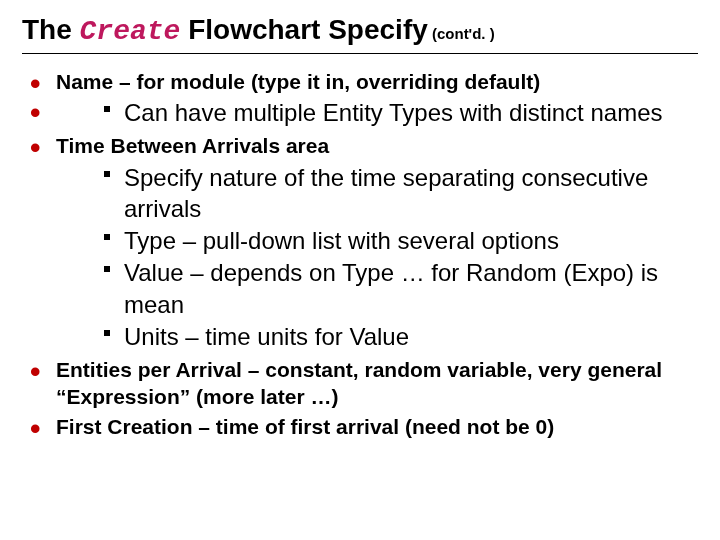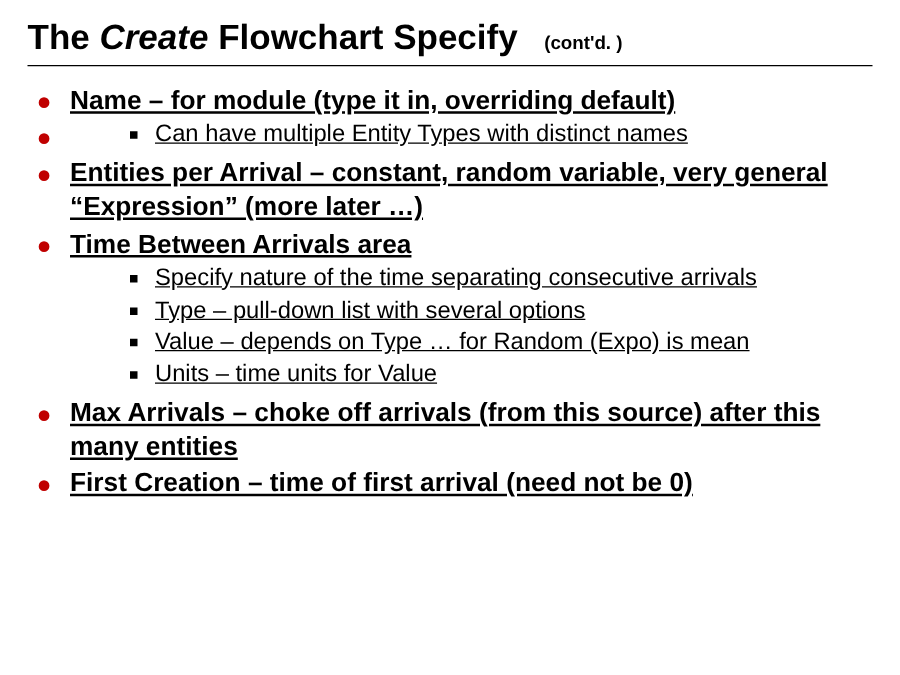--- a/index.html
+++ b/index.html
@@ -12,27 +12,26 @@
     padding: 14px 22px 20px 22px;
     overflow: hidden;
   }
   .title {
     font-size: 28px;
     font-weight: bold;
     padding-bottom: 6px;
     border-bottom: 1px solid #000;
     margin-bottom: 14px;
   }
-  .title .create { color: #000000; font-style: italic; }
+  .title .create { color: #be185d; font-style: italic; font-family: Liberation Mono, monospace; }
   .title .flowchart { }
-  .title .contd { font-size: 15px; font-weight: bold; margin-left: 17px; }
+  .title .contd { font-size: 15px; font-weight: bold; }
   ul.bullets {
     list-style: none;
     padding-left: 0;
-    text-decoration: underline;
   }
   ul.bullets > li {
     position: relative;
     padding-left: 34px;
     font-size: 21px;
     font-weight: bold;
     line-height: 1.3;
     margin-bottom: 2px;
   }
   ul.bullets > li::before {
@@ -46,21 +45,21 @@
   }
   ul.sub {
     list-style: none;
     padding-left: 0;
     margin-top: 2px;
     margin-bottom: 4px;
   }
   ul.sub > li {
     position: relative;
     padding-left: 68px;
-    font-size: 19px;
+    font-size: 24px;
     font-weight: normal;
     line-height: 1.3;
     margin-bottom: 1px;
   }
   ul.sub > li::before {
     content: "";
     position: absolute;
     left: 48px;
     top: 9px;
     width: 6px;
@@ -75,24 +74,23 @@
   <span>The </span><span class="create">Create</span><span class="flowchart"> Flowchart </span><span>Specify</span><span class="contd"> (cont'd. )</span>
 </div>
 
 <ul class="bullets">
   <li><span>Name – for module (type it in, overriding default)</span></li>
   <li>
     <ul class="sub">
       <li>Can have multiple Entity Types with distinct names</li>
     </ul>
   </li>
-  <li><span>Entities per Arrival – constant, random variable, very general “Expression” (more later …)</span></li>
   <li><span>Time Between Arrivals area</span>
     <ul class="sub">
       <li>Specify nature of the time separating consecutive arrivals</li>
       <li>Type – pull-down list with several options</li>
       <li>Value – depends on Type … for Random (Expo) is mean</li>
       <li>Units – time units for Value</li>
     </ul>
   </li>
-  <li><span>Max Arrivals – choke off arrivals (from this source) after this many entities</span></li>
+  <li><span>Entities per Arrival – constant, random variable, very general “Expression” (more later …)</span></li>
   <li><span>First Creation – time of first arrival (need not be 0)</span></li>
 </ul>
 
 </body></html>

